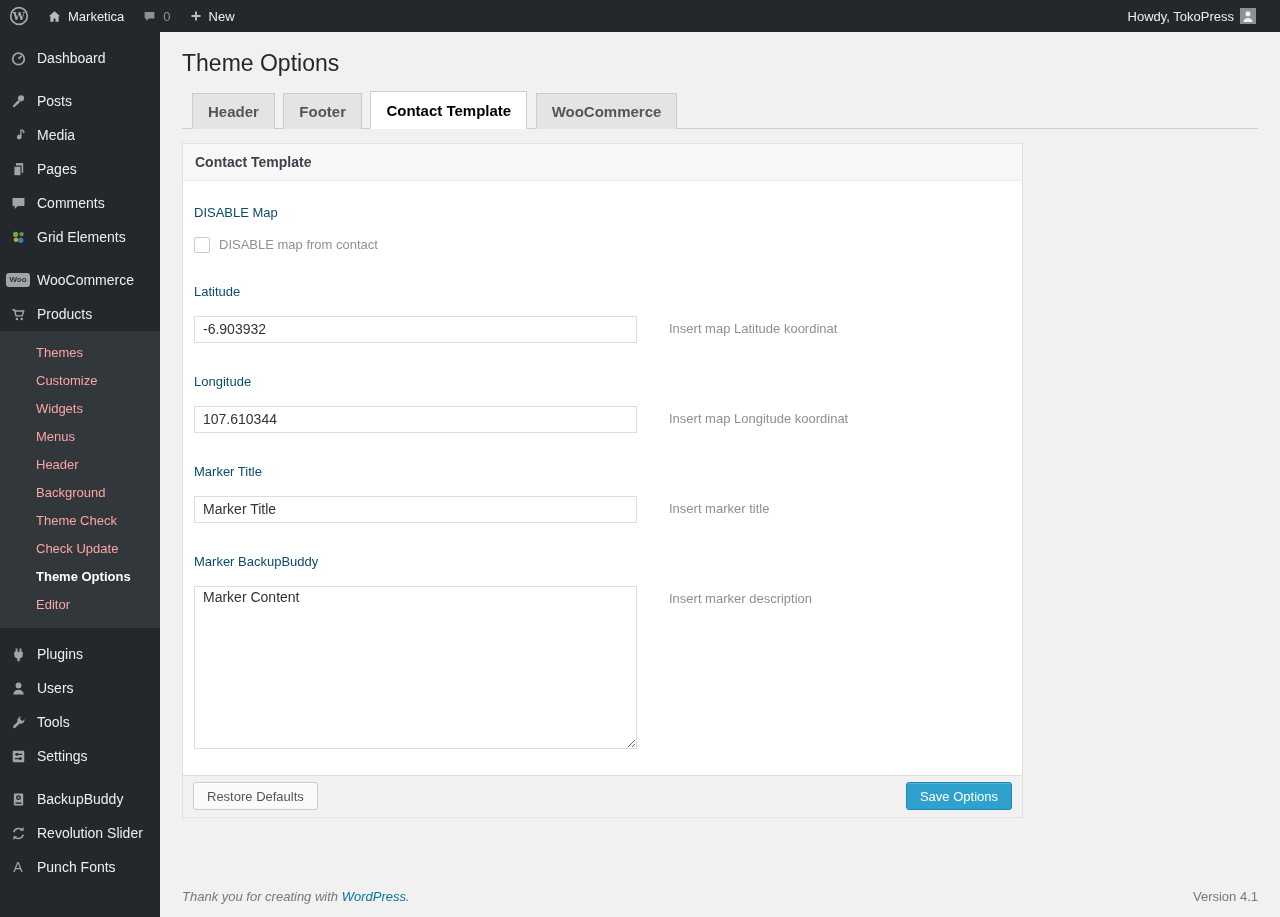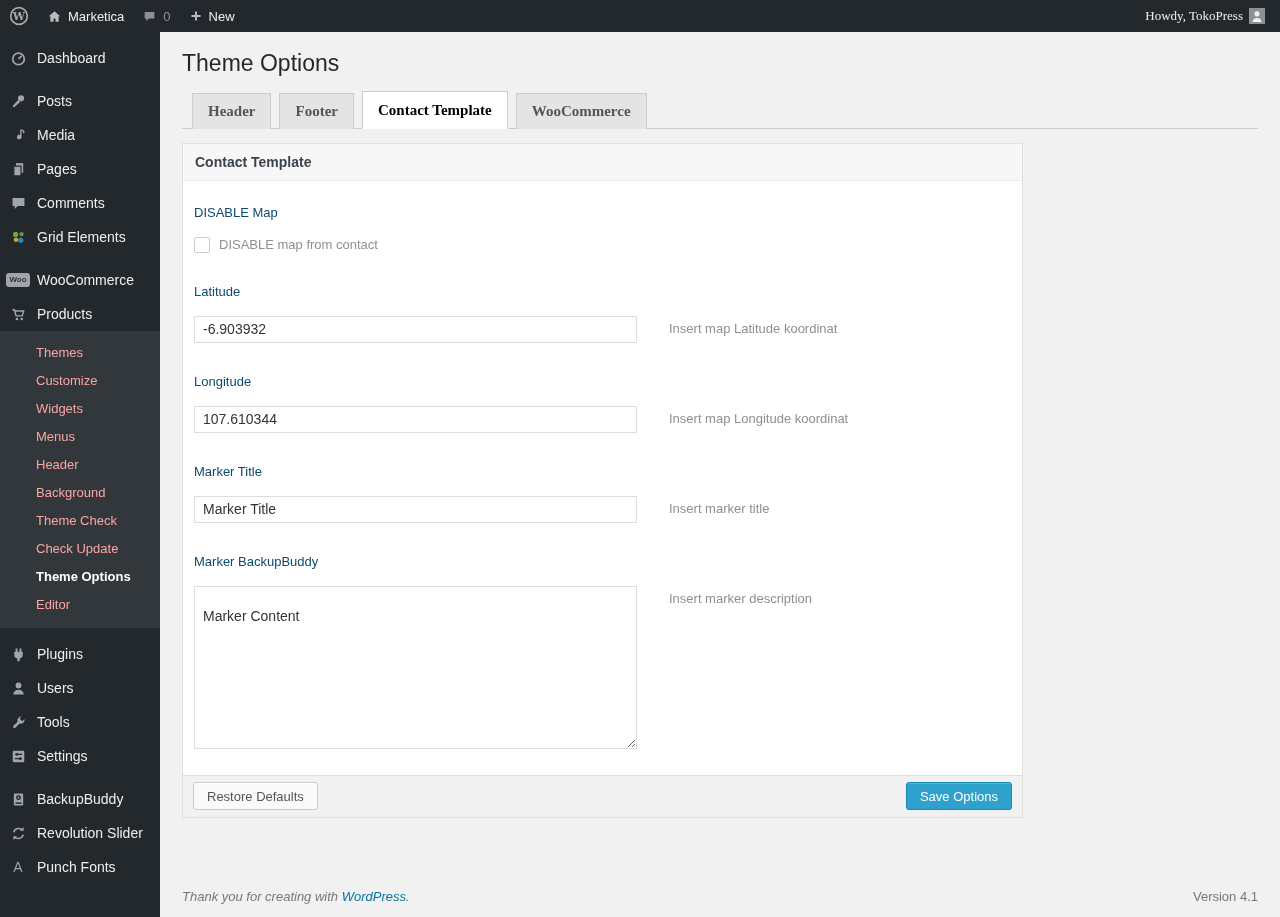--- a/index.html
+++ b/index.html
@@ -7,21 +7,21 @@
   body {
     width:1280px; height:917px; overflow:hidden;
     background:#f1f1f1;
     font-family:"Liberation Sans","DejaVu Sans",sans-serif;
     -webkit-font-smoothing:antialiased;
   }
   
   #adminbar{height:32px;background:#23282d;display:flex;align-items:stretch;color:#eee;font-size:13px;}
   .ab-item{display:flex;align-items:center;gap:6px;padding:0 9px;cursor:pointer;white-space:nowrap;}
   .ab-icon{display:flex;align-items:center;color:#a7aaad;}
-  .ab-right{margin-left:auto;display:flex;padding-right:6px;font-family:Liberation Serif, serif;}
+  .ab-right{margin-left:auto;display:flex;padding-right:15px;}
   .avatar{width:16px;height:16px;overflow:hidden;display:inline-block;}
   
   #layout{display:flex;height:885px;}
   
   #sidebar{width:160px;flex-shrink:0;background:#23282d;padding-top:9px;color:#eee;}
   .menu-item{position:relative;display:flex;align-items:center;gap:9px;height:34px;padding:0 8px;font-size:14px;cursor:pointer;}
   .menu-item.gap{margin-top:9px;}
   .mi{width:20px;min-width:20px;display:flex;justify-content:center;align-items:flex-end;color:#a0a5aa;}
   .mi svg{width:17px;height:17px;display:block;}
   .menu-item.current{background:#0074a2;color:#fff;}
@@ -29,33 +29,33 @@
   .menu-item.current::after{content:"";position:absolute;right:0;top:50%;margin-top:-8px;border:8px solid transparent;border-right-color:#f1f1f1;}
   .submenu{background:#32373c;padding:8px 0 9px;}
   .submenu-item{padding:6px 12px 7px 36px;font-size:13px;color:#fca5a5;cursor:pointer;}
   .submenu-item.current{color:#fff;font-weight:bold;}
   .woo-badge{display:inline-block;background:#a0a5aa;color:#32373c;font-size:8px;font-weight:bold;line-height:1;padding:3px 3px;border-radius:3px;}
   .letter-icon{font-size:14px;color:#a0a5aa;line-height:1;}
   
   #main{flex:1;display:flex;flex-direction:column;overflow:hidden;}
   .wrap{padding:10px 22px 0;}
   .page-title{font-size:23px;font-weight:400;color:#23282d;margin:7px 0 0;line-height:1.3;}
-  .nav-tab-wrapper{margin-top:12px;border-bottom:1px solid #ccc;padding-left:10px;font-family:Liberation Serif, serif;}
+  .nav-tab-wrapper{margin-top:12px;border-bottom:1px solid #ccc;padding-left:10px;}
   .nav-tab{display:inline-block;vertical-align:bottom;margin:0 4px -1px 0;padding:9px 15px;font-size:15px;font-weight:600;color:#555;background:#e4e4e4;border:1px solid #ccc;border-bottom:none;cursor:pointer;}
   .nav-tab.active{background:#fff;color:#000;border-bottom:1px solid #fff;padding-top:10px;}
   
   .panel{width:841px;margin-top:14px;background:#fff;border:1px solid #e1e1e1;}
   .panel-header{padding:10px 12px;font-size:14px;font-weight:700;color:#3c434a;background:#f7f7f7;border-bottom:1px solid #ececec;}
   .panel-body{padding:24px 11px 26px;}
   .field{margin-bottom:31px;}
   .field:last-child{margin-bottom:0;}
   .field-label{font-size:13px;font-weight:400;color:#0c4a6e;margin-bottom:17px;}
   .control-row{display:flex;align-items:flex-start;gap:32px;}
   .text-input{width:443px;height:27px;border:1px solid #ddd;background:#fff;padding:2px 8px;font-size:14px;color:#333;font-family:inherit;border-radius:0;}
-  .area-input{width:443px;height:163px;border:1px solid #ddd;background:#fff;padding:21px 8px;font-size:14px;color:#333;font-family:inherit;resize:both;border-radius:0;}
+  .area-input{width:443px;height:163px;border:1px solid #ddd;background:#fff;padding:2px 8px;font-size:14px;color:#333;font-family:inherit;resize:both;border-radius:0;}
   .hint{font-size:13px;color:#8f8f8f;padding-top:5px;}
   .checkbox-row{display:flex;align-items:center;gap:9px;}
   .checkbox{appearance:none;-webkit-appearance:none;width:16px;height:16px;border:1px solid #ccc;border-radius:2px;background:#fff;margin:0;cursor:pointer;}
   .checkbox-label{font-size:13px;color:#8d9196;}
   .panel-footer{display:flex;align-items:center;background:#f1f1f1;border-top:1px solid #ddd;padding:6px 10px;height:42px;}
   .button{font-family:inherit;font-size:13px;border-radius:3px;cursor:pointer;height:28px;padding:0 13px;line-height:1;}
   .button-secondary{background:#fafafa;border:1px solid #ccc;color:#555;box-shadow:inset 0 1px 0 #fff;}
   .button-primary{margin-left:auto;background:#2ea2cc;border:1px solid #1b87b5;color:#fff;box-shadow:inset 0 1px 0 rgba(120,200,230,.5);}
   
   .page-footer{margin-top:auto;display:flex;justify-content:space-between;align-items:center;padding:0 22px 13px;font-size:13px;color:#777;}

